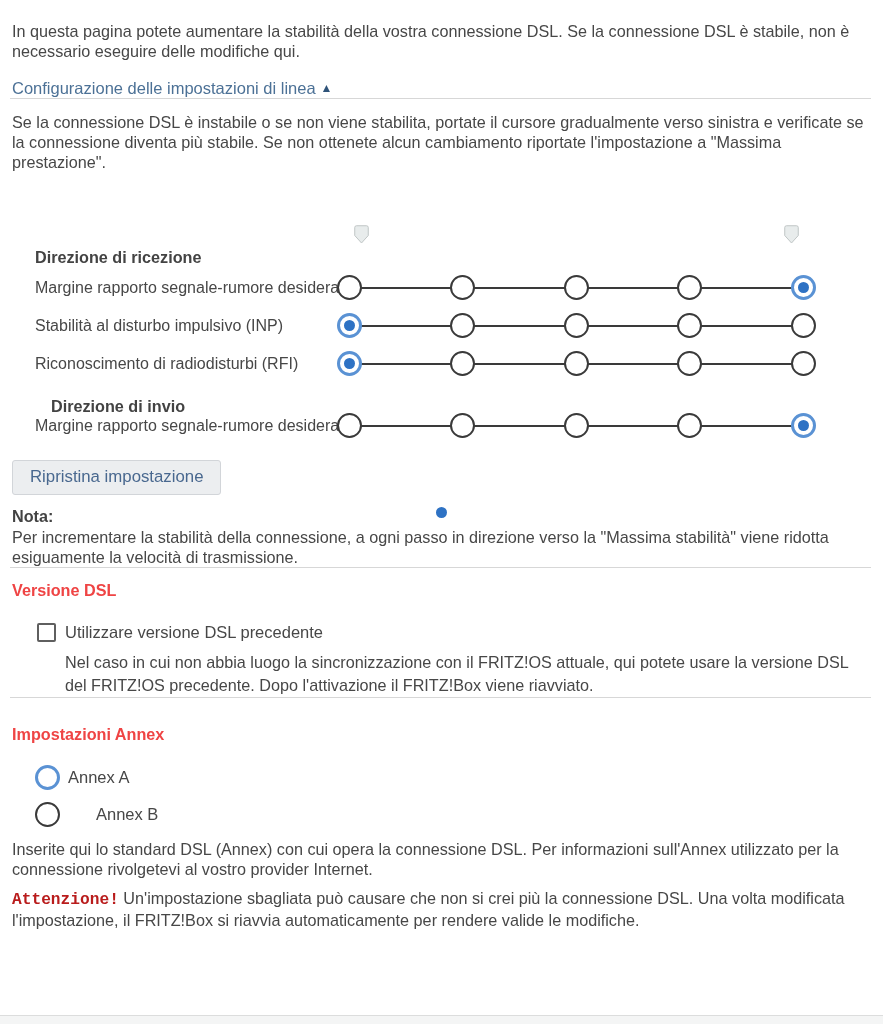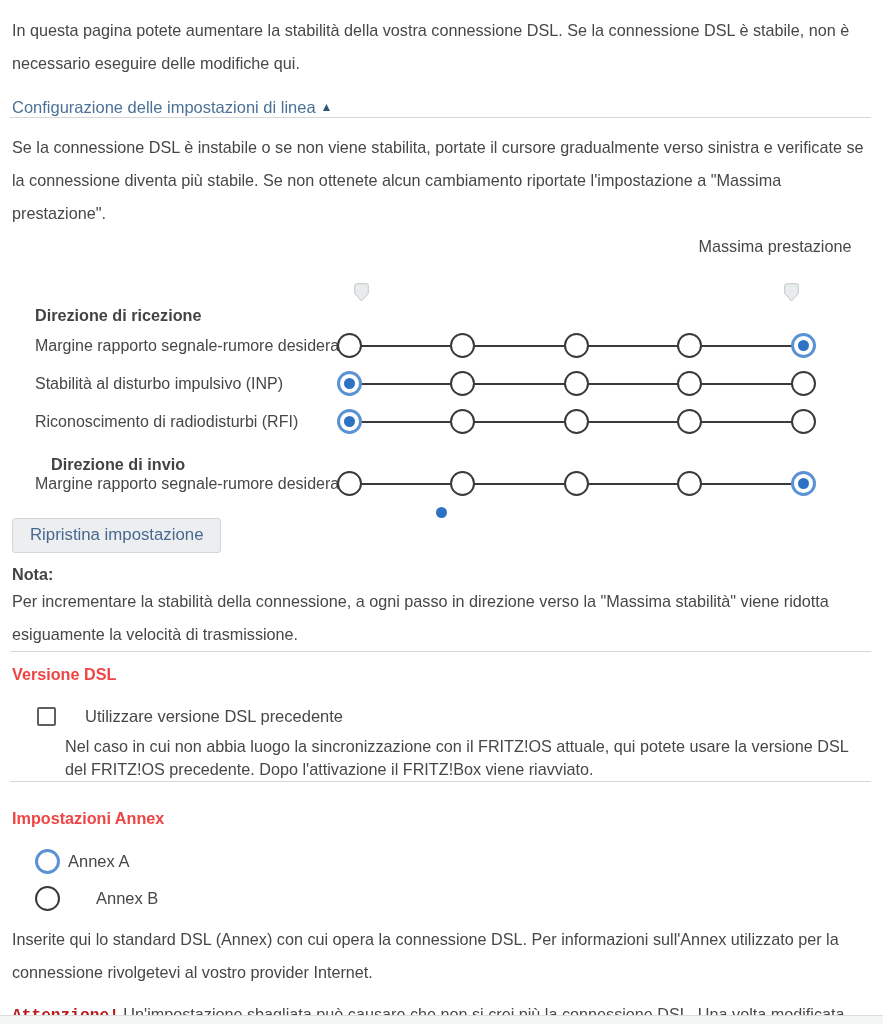--- a/index.html
+++ b/index.html
@@ -3,21 +3,21 @@
 <meta charset="utf-8">
 <style>
   * { box-sizing: border-box; margin: 0; padding: 0; }
   html, body { width: 883px; height: 1024px; overflow: hidden; background: #fff; }
   body {
     font-family: "Liberation Sans", "DejaVu Sans", sans-serif;
     color: #474747;
     font-size: 16.2px;
     position: relative;
   }
-  .para { margin: 5px 14px 0 12px; line-height: 33px; }
+  .para { margin: 12px 14px 0 12px; line-height: 20px; }
   .intro { padding-top: 9px; }
   .link-row { margin: 18px 0 0 12px; }
   .toggle-link {
     color: #4c7196; text-decoration: none; cursor: pointer; font-size: 16.5px;
   }
   .arrow-up { color: #2f5379; font-size: 12px; margin-left: 5px; vertical-align: 2px; }
   hr.divider { border: none; border-top: 1px solid #d7d7d7; margin: 0 12px 0 10px; }
   .hr1 { margin-top: 30px; }
   .desc { margin-top: 13px; }
 
@@ -64,21 +64,21 @@
     margin: 13px 0 0 12px; display: inline-block;
     font-family: inherit; font-size: 16.8px; color: #49688f;
     background: #eceef0; border: 1px solid #d2d5d9; border-radius: 3px;
     padding: 6px 17px 7px 17px; cursor: pointer;
   }
   .note-title { margin: 12px 0 0 12px; font-weight: bold; color: #434343; }
   .note-text { margin-top: 1px; }
   .hr2 { margin-top: 29px; }
   .section-title { margin: 13px 0 0 12px; font-weight: bold; color: #ef4444; }
 
-  .checkbox-row { margin: 23px 0 0 37px; display: flex; align-items: center; gap: 20px; }
+  .checkbox-row { margin: 23px 0 0 37px; display: flex; align-items: center; }
   .checkbox {
     width: 19px; height: 19px; border: 2px solid #5f5f5f; border-radius: 2px;
     background: #fff; flex: none; cursor: pointer;
   }
   .checkbox-row .lbl { margin-left: 9px; font-size: 16.5px; }
   .help-text { margin: 9px 14px 0 65px; line-height: 23px; }
   .hr3 { margin-top: 13px; }
 
   .annex-title { margin-top: 27px; }
   .annex-option { margin: 0 0 0 35px; display: flex; align-items: center; height: 25px; }
@@ -104,21 +104,20 @@
 
 <div class="link-row">
   <a class="toggle-link"><span>Configurazione delle impostazioni di linea</span><span class="arrow-up">▲</span></a>
 </div>
 
 <hr class="divider hr1">
 
 <p class="para desc">Se la connessione DSL è instabile o se non viene stabilita, portate il cursore gradualmente verso sinistra e verificate se la connessione diventa più stabile. Se non ottenete alcun cambiamento riportate l'impostazione a "Massima prestazione".</p>
 
 <div class="matrix">
-  <div class="col-header right">Massima prestazione</div>
 
   <svg class="marker left" viewBox="0 0 15 19">
     <path d="M2.5 0.75 H12.5 Q14.25 0.75 14.25 2.5 V10.5 L7.5 18 L0.75 10.5 V2.5 Q0.75 0.75 2.5 0.75 Z" fill="#e8ecec" stroke="#bfc5c5" stroke-width="1"></path>
   </svg>
   <svg class="marker right" viewBox="0 0 15 19">
     <path d="M2.5 0.75 H12.5 Q14.25 0.75 14.25 2.5 V10.5 L7.5 18 L0.75 10.5 V2.5 Q0.75 0.75 2.5 0.75 Z" fill="#e8ecec" stroke="#bfc5c5" stroke-width="1"></path>
   </svg>
 
   <div class="group-title g1">Direzione di ricezione</div>
 

